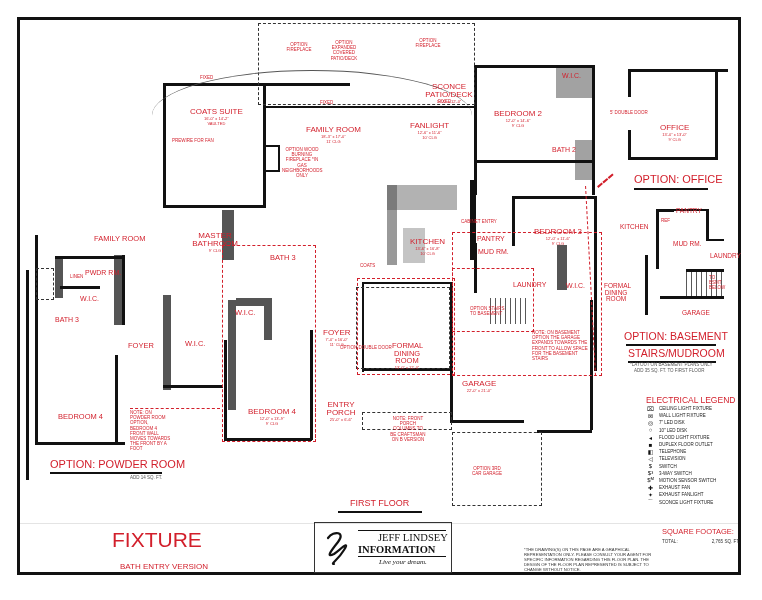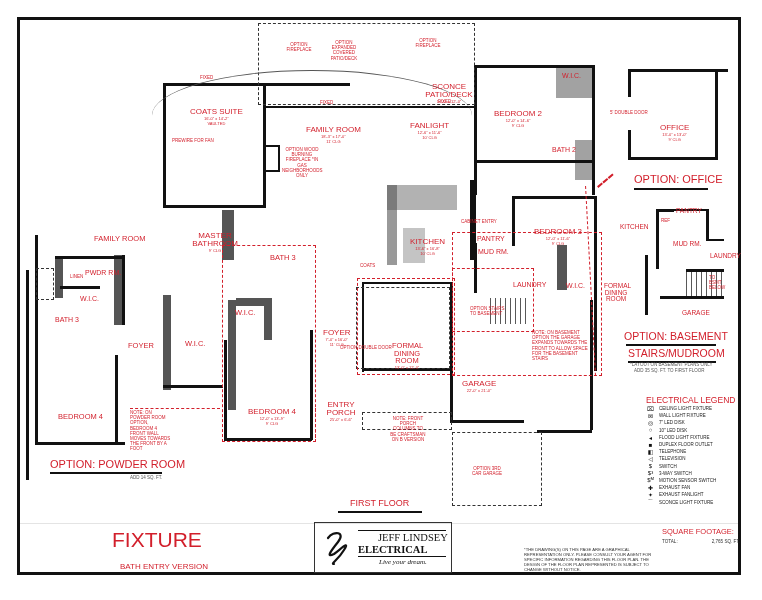--- a/index.html
+++ b/index.html
@@ -330,21 +330,21 @@
 
 <div class="springer">FIXTURE</div>
 <div class="side">BATH ENTRY VERSION</div>
 
 <div class="logo">
   <svg width="36" height="40" style="position:absolute;left:5px;top:5px;" viewBox="0 0 36 40">
     <path d="M8 10 C14 2, 26 4, 18 14 C10 24, 6 30, 14 26 C22 20, 30 12, 24 22 C18 32, 10 36, 14 36" fill="none" stroke="#111" stroke-width="2.2" stroke-linecap="round"></path>
   </svg>
   <div class="rule" style="top:7px;"></div>
   <span class="l1">JEFF LINDSEY</span>
-  <span class="l2">ELECTRICAL</span>
+  <span class="l2">INFORMATION</span>
   <div class="rule" style="top:33px;"></div>
   <span class="l3">Live your dream.</span>
 </div>
 
 <div class="disclaimer">*THE DRAWING(S) ON THIS PAGE ARE A GRAPHICAL REPRESENTATION ONLY. PLEASE CONSULT YOUR AGENT FOR SPECIFIC INFORMATION REGARDING THIS FLOOR PLAN. THE DESIGN OF THE FLOOR PLAN REPRESENTED IS SUBJECT TO CHANGE WITHOUT NOTICE.</div>
 
 <div class="sqft">
   <div class="t">SQUARE FOOTAGE:</div>
   <div class="row">
     <span>TOTAL:</span>

